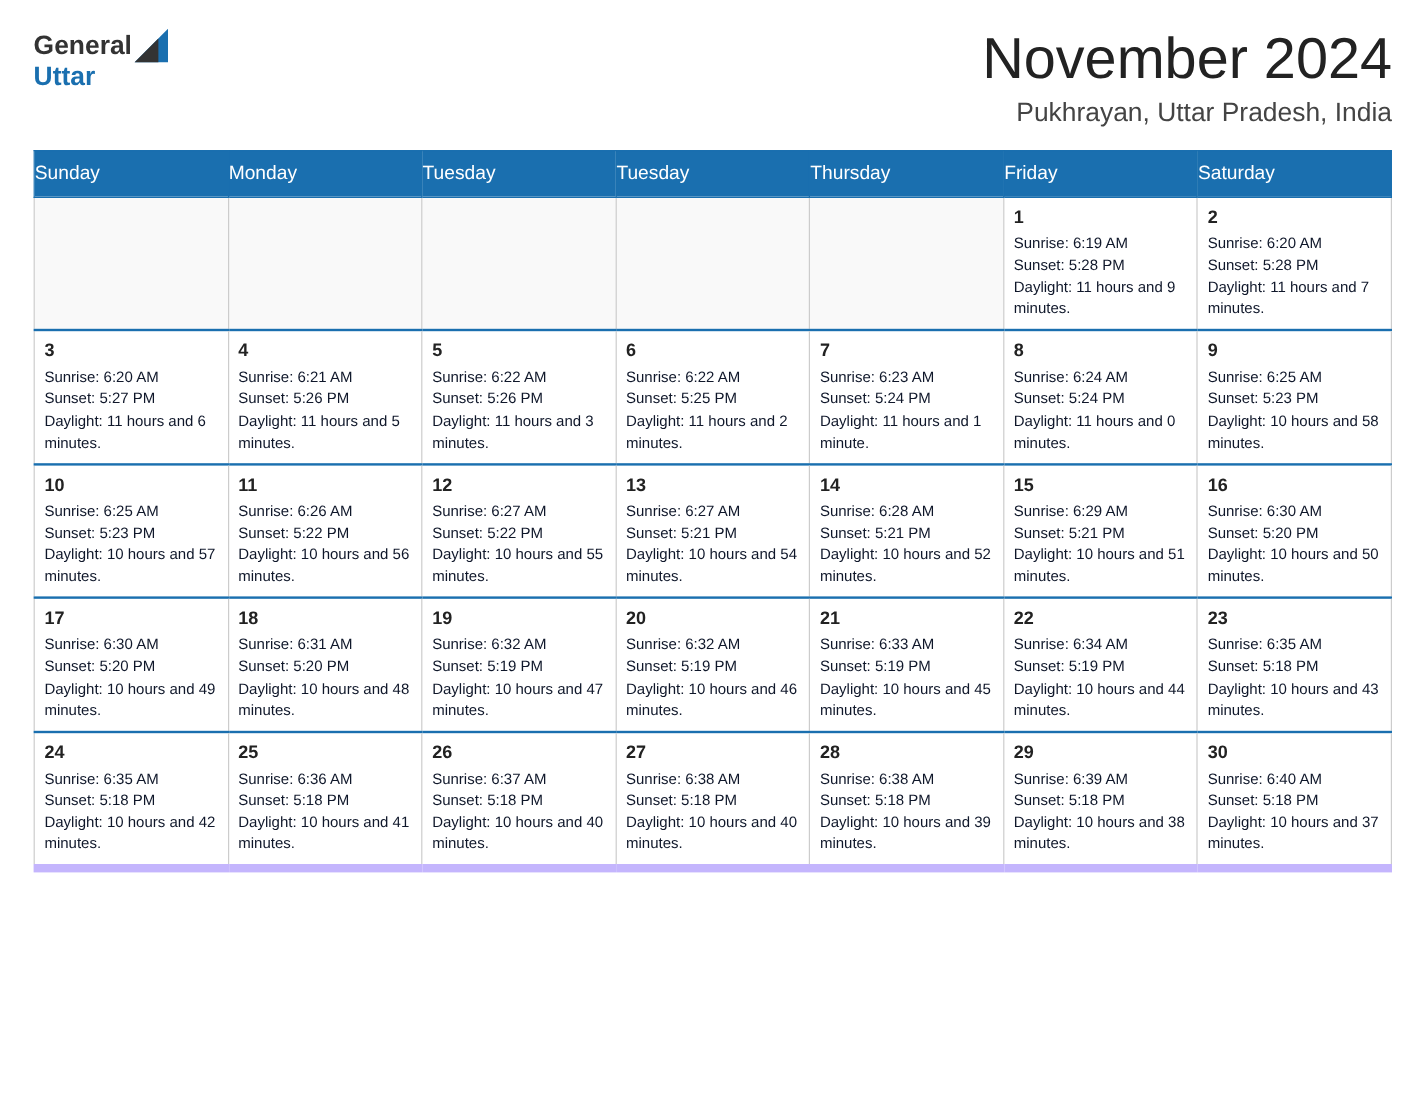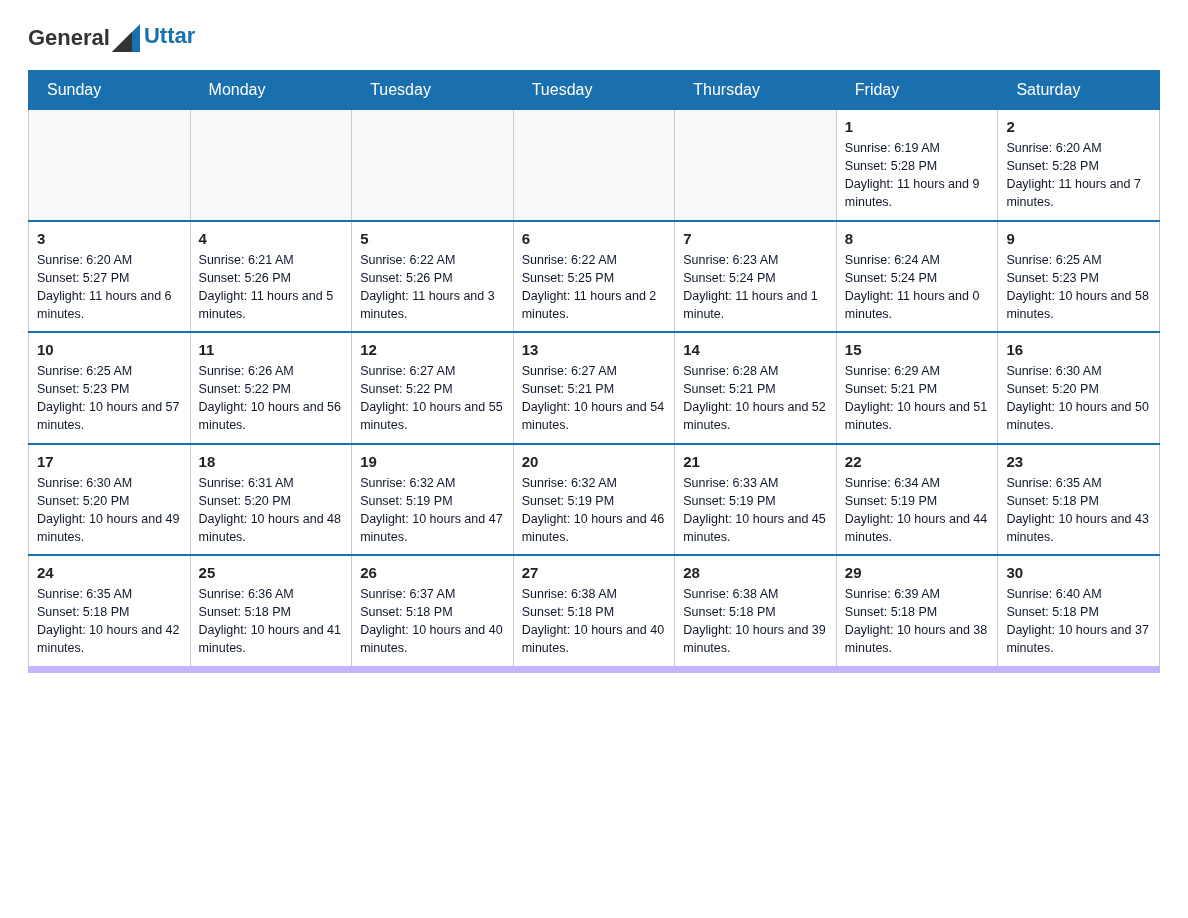--- a/index.html
+++ b/index.html
@@ -32,20 +32,21 @@
       color: #1a6faf;
     }
     .logo-icon {
       width: 28px;
       height: 28px;
       margin-left: 2px;
       margin-right: 4px;
     }
     .logo-wrapper {
       display: flex;
+      flex-direction: column;
       line-height: 1.1;
     }
     .logo-top-row {
       display: flex;
       align-items: center;
     }
     .title-area {
       text-align: right;
     }
     .month-title {
@@ -62,21 +63,21 @@
     .calendar-table {
       width: 100%;
       border-collapse: collapse;
       border: 1px solid #aaa;
     }
     .calendar-table th {
       background-color: #1a6faf;
       color: #fff;
       font-size: 16px;
       font-weight: normal;
-      padding: 10px 18px;
+      padding: 10px 0;
       text-align: left;
       border: 1px solid #1a6faf;
     }
     .calendar-table td {
       vertical-align: top;
       padding: 8px 8px;
       border: 1px solid #ccc;
       width: calc(100% / 7);
       min-height: 110px;
       height: 110px;
@@ -113,20 +114,24 @@
         <span class="logo-text-general">General</span>
 
         <svg class="logo-icon" viewBox="0 0 28 28" xmlns="http://www.w3.org/2000/svg">
           <polygon points="0,28 28,0 28,28" fill="#1a6faf"></polygon>
           <polygon points="0,28 20,8 20,28" fill="#333"></polygon>
         </svg>
       </div>
       <span class="logo-text-blue" style="margin-left:0;">Uttar</span>
     </div>
   </div>
+  <div class="title-area">
+    <div class="month-title">November 2024</div>
+    <div class="location-title">Pukhrayan, Uttar Pradesh, India</div>
+  </div>
 </div>
 
 <table class="calendar-table">
   <thead>
     <tr>
     <th>Sunday</th>
         <th>Monday</th>
         <th>Tuesday</th>
         <th>Tuesday</th>
         <th>Thursday</th>

